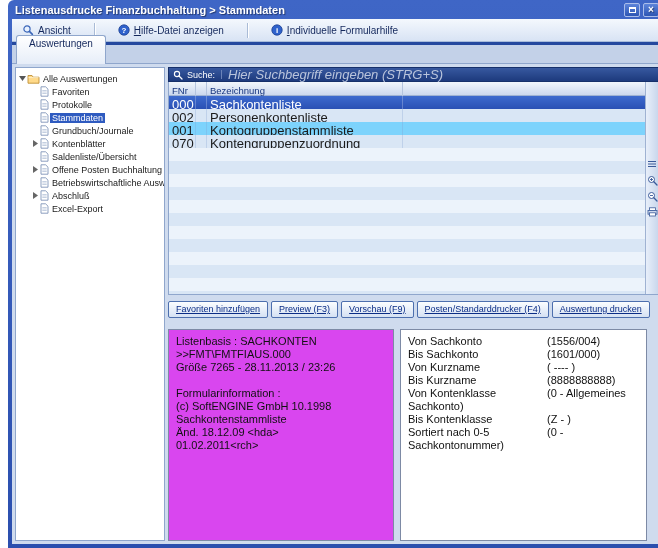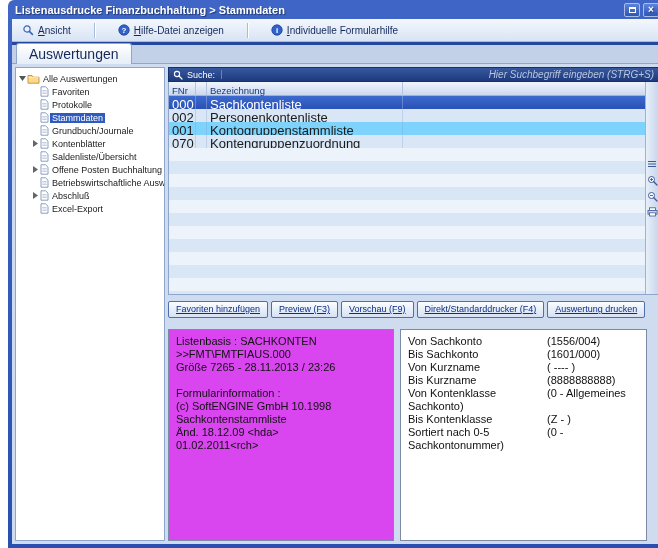--- a/index.html
+++ b/index.html
@@ -21,42 +21,42 @@
     display:flex;align-items:center;padding:0 3px;gap:13px;}
   .tb-btn{display:flex;align-items:center;gap:4px;font-size:10px;color:#14285c;padding:2px 6px;
     background:transparent;border:1px solid transparent;border-radius:2px;font-family:inherit;}
   .tb-lbl{display:inline-block;}
   .tb-lbl::first-letter{text-decoration:underline;}
   .tb-ico{display:flex;align-items:center;}
   .tb-sep{width:1px;height:15px;background:#a9bbd6;box-shadow:1px 0 0 #ffffff;margin:0 3px;}
   .navline{height:3px;background:#24489e;flex:none;}
   .tabstrip{height:19px;flex:none;background:#c3d1e8;display:flex;align-items:flex-end;padding-left:4px;
     border-bottom:1px solid #8fa6cc;}
-  .tab{height:21px;padding:2px 12px;font-size:14px;color:#14285c;background:linear-gradient(#ffffff,#e6edf8);
+  .tab{height:29px;padding:2px 12px;font-size:10px;color:#14285c;background:linear-gradient(#ffffff,#e6edf8);
     border:1px solid #8fa6cc;border-bottom:none;border-radius:3px 3px 0 0;margin-bottom:-1px;}
 
   .content{flex:1;display:flex;gap:3px;padding:3px;min-height:0;background:#cfdbee;}
   .tree-panel{width:150px;flex:none;background:#ffffff;border:1px solid #8fa6cc;padding:4px 1px;font-size:9px;
     color:#1a1a1a;overflow:hidden;}
   .tree-root,.tree-item{display:flex;align-items:center;gap:1px;height:13px;white-space:nowrap;}
   .tree-root{padding-left:2px;}
   .tree-item{padding-left:15px;}
   .expander{width:7px;flex:none;display:flex;align-items:center;justify-content:center;}
   .ticon{flex:none;display:flex;align-items:center;}
   .tlabel{padding:0 2px;}
   .tree-item.selected .tlabel{background:#2f5bc0;color:#ffffff;}
 
   .main{flex:1;display:flex;flex-direction:column;min-width:0;}
   .searchbar{height:15px;flex:none;background:linear-gradient(#37589f,#1d3a7d);border:1px solid #16306a;
     display:flex;align-items:center;padding:0 4px;gap:4px;}
   .s-ico{display:flex;align-items:center;}
   .s-lbl{color:#ffffff;font-size:9px;}
   .s-sep{width:1px;height:9px;background:#6a82b8;margin:0 2px;}
-  .searchbar input{flex:1;background:transparent;border:none;outline:none;font-size:10px;font-style:italic;
-    color:#e4eaf6;font-family:inherit;padding:0;text-align:right;}
+  .searchbar input{flex:1;background:transparent;border:none;outline:none;font-size:13px;font-style:italic;
+    color:#e4eaf6;font-family:inherit;padding:0;}
   .searchbar input::placeholder{color:#b9c4dc;font-style:italic;}
 
   .table-wrap{flex:1;display:flex;min-height:0;border:1px solid #8fa6cc;border-top:none;background:#ffffff;}
   .table{flex:1;display:flex;flex-direction:column;min-width:0;}
   .thead{height:14px;flex:none;display:flex;background:linear-gradient(#f1f6fc,#ccd8ee);
     border-bottom:1px solid #9fb2d2;font-size:9.5px;color:#16357e;}
   .th,.td{display:flex;align-items:center;padding:8px 3px;overflow:hidden;white-space:nowrap;}
   .th{border-right:1px solid #b5c4de;}
   .td{border-right:1px solid rgba(125,155,205,.28);}
   .col-fnr{width:27px;flex:none;}
@@ -344,21 +344,21 @@
                   <rect x="1" y="3.4" width="9" height="3.8" fill="#cdd9ee" stroke="#3a5a9a" stroke-width="0.8"></rect>
                   <rect x="2.5" y="5.8" width="6" height="3.2" fill="#ffffff" stroke="#3a5a9a" stroke-width="0.8"></rect>
                 </svg>
               </div>
             </div>
         </div>
         <div class="action-row">
             <button class="abtn">Favoriten hinzufügen</button>
             <button class="abtn">Preview (F3)</button>
             <button class="abtn">Vorschau (F9)</button>
-            <button class="abtn">Direkt/Standarddrucker (F4)</button>
+            <button class="abtn">Posten/Standarddrucker (F4)</button>
             <button class="abtn">Auswertung drucken</button>
           </div>
         <div class="bottom-row">
           <div class="info-box">
               <div class="info-line">Listenbasis : SACHKONTEN</div>
               <div class="info-line">&gt;&gt;FMT\FMTFIAUS.000</div>
               <div class="info-line">Größe 7265 - 28.11.2013 / 23:26</div>
               <div class="info-line">&nbsp;</div>
               <div class="info-line">Formularinformation :</div>
               <div class="info-line">(c) SoftENGINE GmbH 10.1998</div>

